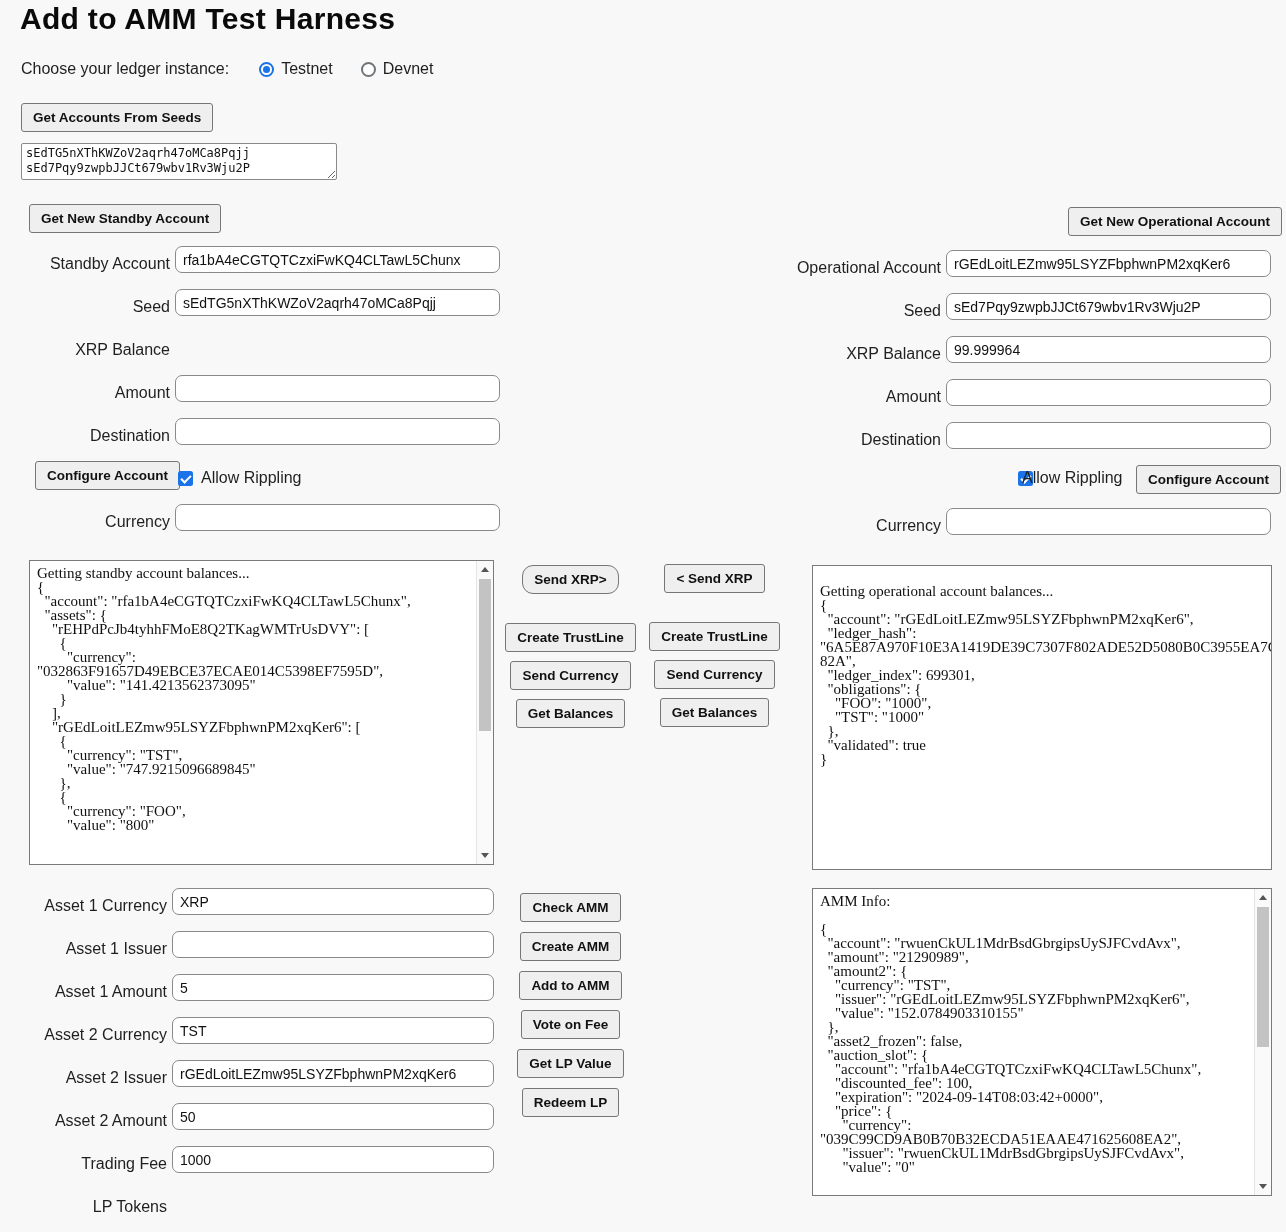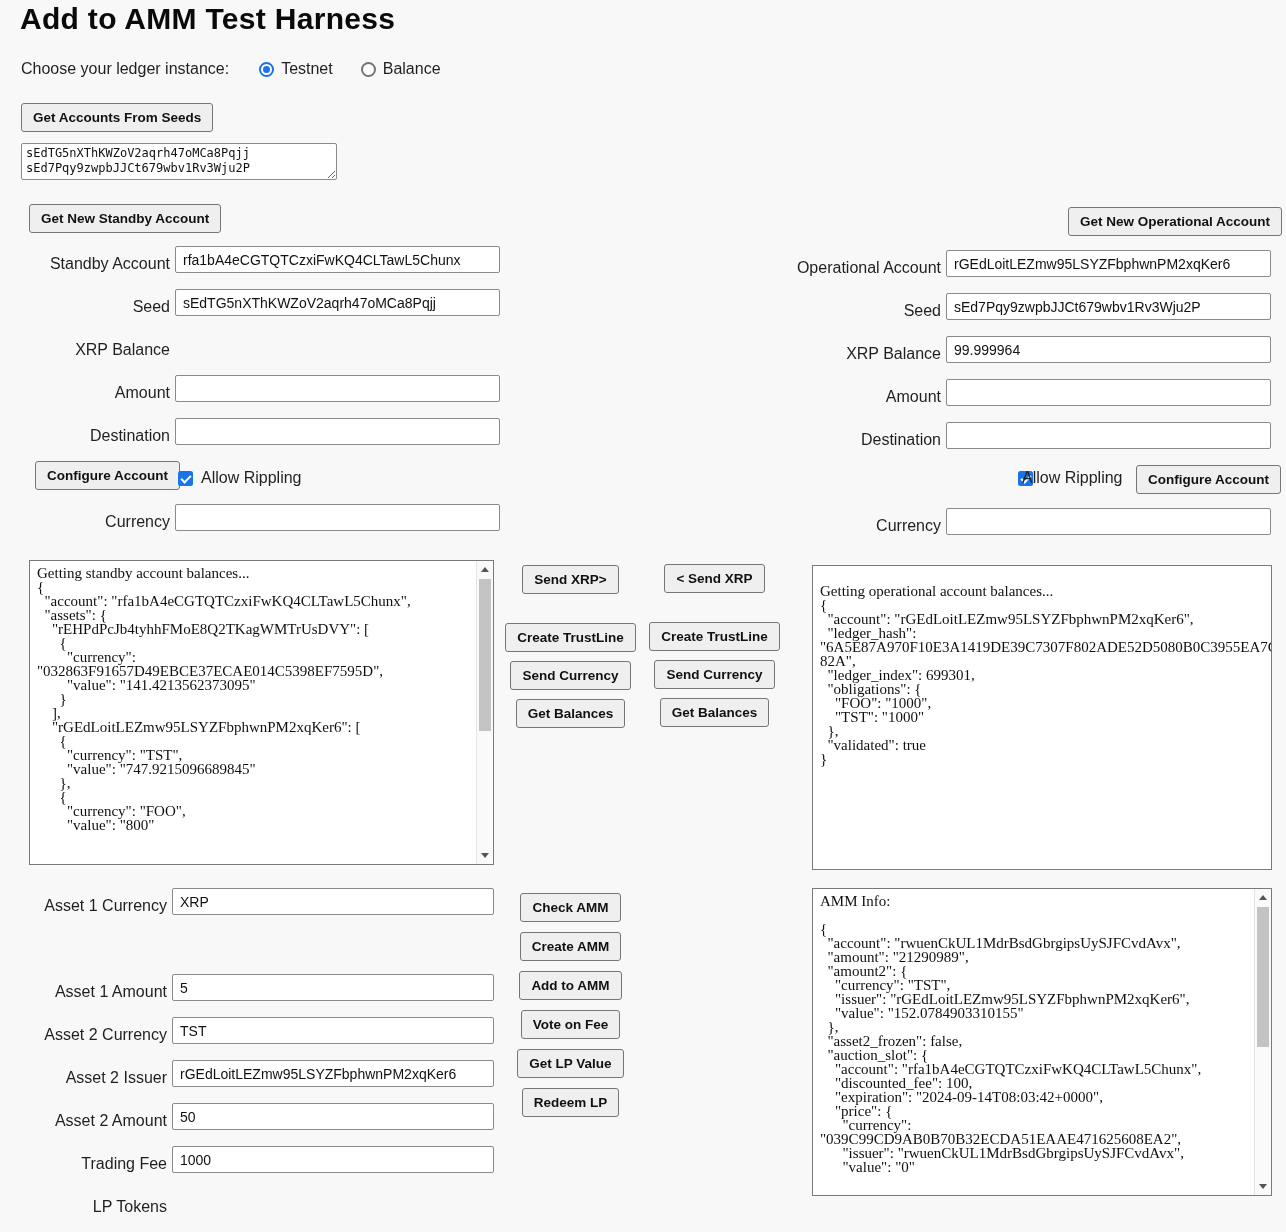--- a/index.html
+++ b/index.html
@@ -33,21 +33,21 @@
     border-radius:2px;
     font-family:"Liberation Sans", sans-serif;
     font-size:14px;
     color:#111;
     padding:3px 7px;
     height:27px;
   }
 
   .formrow { position:absolute; display:flex; align-items:flex-end; height:27px; }
   .formrow .lbl { display:inline-block; text-align:right; padding-right:0; }
-  .formrow .inp { margin-left:5px; width:325px; }
+  .formrow .inp { margin-left:5px; width:325px;border-radius:7px; }
 
   textarea.seeds {
     position:absolute; left:21px; top:143px; width:316px; height:37px;
     background:#fff; border:1px solid #8a8a8a; border-radius:2px;
     font-family:"DejaVu Sans Mono","Liberation Mono",monospace;
     font-size:12px; line-height:15px; color:#111; padding:2px 4px;
     resize:both; overflow:hidden; white-space:pre;
   }
 
   .resultbox {
@@ -96,21 +96,21 @@
   <div class="ledger-row">
     <span class="lbl">Choose your ledger instance:</span>
     <span style="width:30px;"></span>
     <span class="opt">
       <span class="radio on"></span>
       <span class="lbl">Testnet</span>
     </span>
     <span style="width:28px;"></span>
     <span class="opt">
       <span class="radio off"></span>
-      <span class="lbl">Balance</span>
+      <span class="lbl">Devnet</span>
     </span>
   </div>
 
   
   <button class="btn abs" style="left:21px; top:103px;">Get Accounts From Seeds</button>
   <textarea class="seeds" spellcheck="false" style="">sEdTG5nXThKWZoV2aqrh47oMCa8Pqjj
 sEd7Pqy9zwpbJJCt679wbv1Rv3Wju2P</textarea>
 
   
   <button class="btn abs" style="left:29px; top:204px;">Get New Standby Account</button>
@@ -203,21 +203,21 @@
           <span class="tri-up"></span>
         </div>
       <div class="sb-thumb" style="top:18px; height:152px;"></div>
       <div class="sb-btn down">
           <span class="tri-down"></span>
         </div>
     </div>
   </div>
 
   <div class="btncol" style="left:505px; top:565px; width:131px;">
-    <button class="btn" style="margin-bottom:29px;">Send XRP&gt;</button>
+    <button class="btn" style="margin-bottom:29px;border-radius:11px;">Send XRP&gt;</button>
     <button class="btn" style="margin-bottom:9px;">Create TrustLine</button>
     <button class="btn" style="margin-bottom:9px;">Send Currency</button>
     <button class="btn">Get Balances</button>
   </div>
 
   <div class="btncol" style="left:649px; top:564px; width:131px;">
     <button class="btn" style="margin-bottom:29px;">&lt; Send XRP</button>
     <button class="btn" style="margin-bottom:9px;">Create TrustLine</button>
     <button class="btn" style="margin-bottom:9px;">Send Currency</button>
     <button class="btn">Get Balances</button>
@@ -236,20 +236,24 @@
     "TST": "1000"
   },
   "validated": true
 }</div>
   </div>
 
   
   <div class="formrow" style="left:0; top:888px;">
     <span class="lbl" style="width:167px;">Asset 1 Currency</span>
     <input class="inp" style="width: 322px;" value="XRP">
+  </div>
+  <div class="formrow" style="left:0; top:931px;">
+    <span class="lbl" style="width:167px;">Asset 1 Issuer</span>
+    <input class="inp" style="width: 322px;" value="">
   </div>
   <div class="formrow" style="left:0; top:974px;">
     <span class="lbl" style="width:167px;">Asset 1 Amount</span>
     <input class="inp" style="width: 322px;" value="5">
   </div>
   <div class="formrow" style="left:0; top:1017px;">
     <span class="lbl" style="width:167px;">Asset 2 Currency</span>
     <input class="inp" style="width: 322px;" value="TST">
   </div>
   <div class="formrow" style="left:0; top:1060px;">

